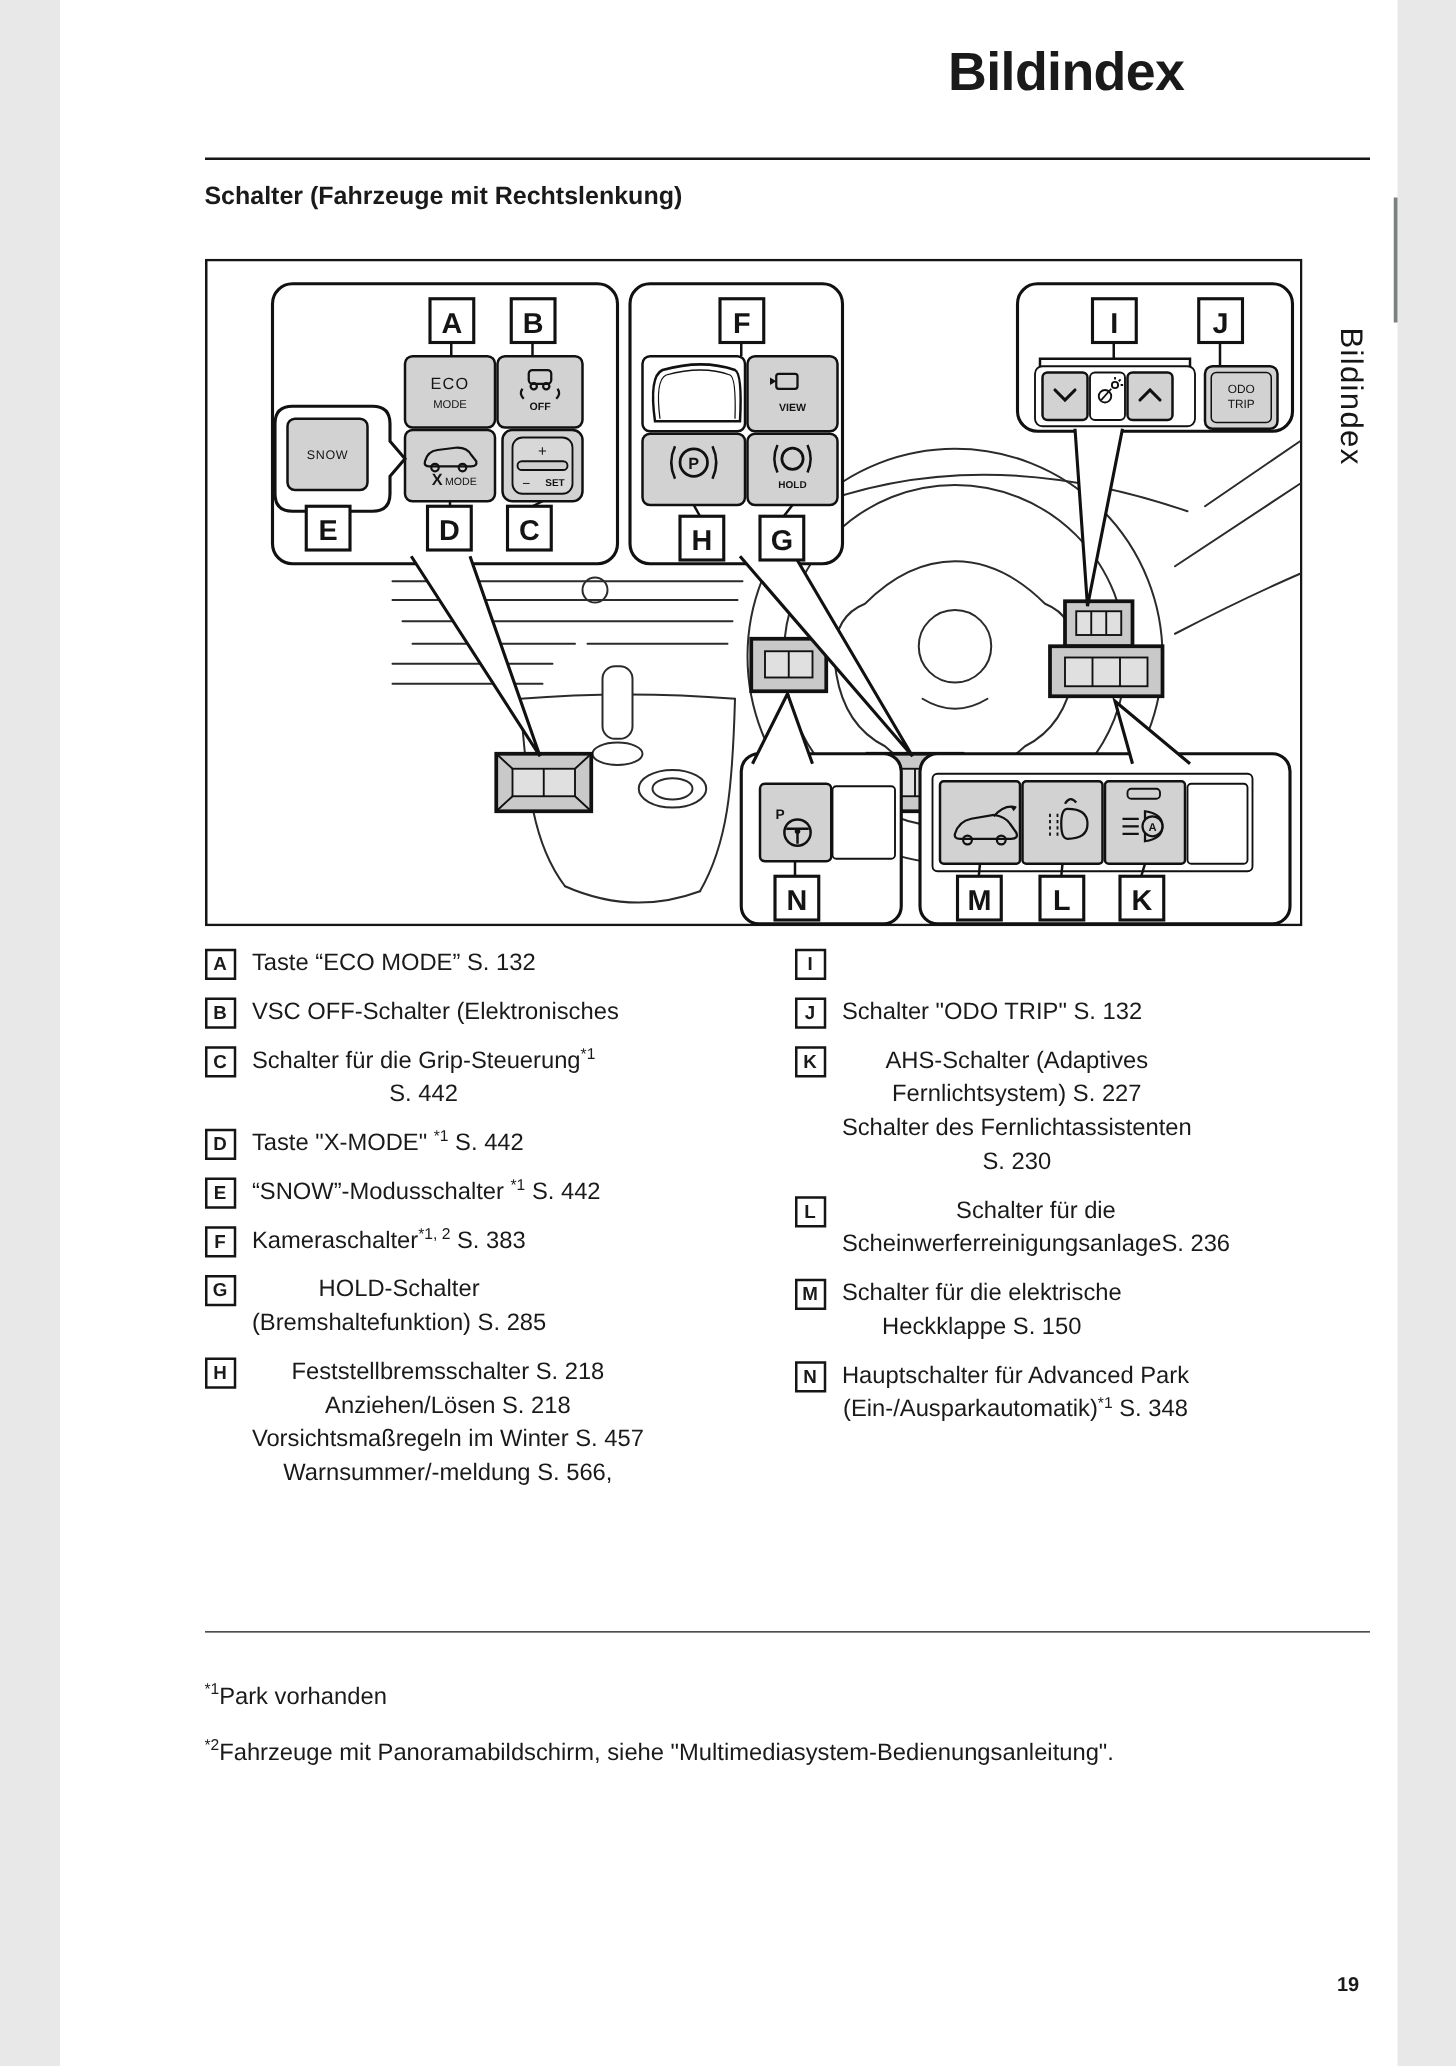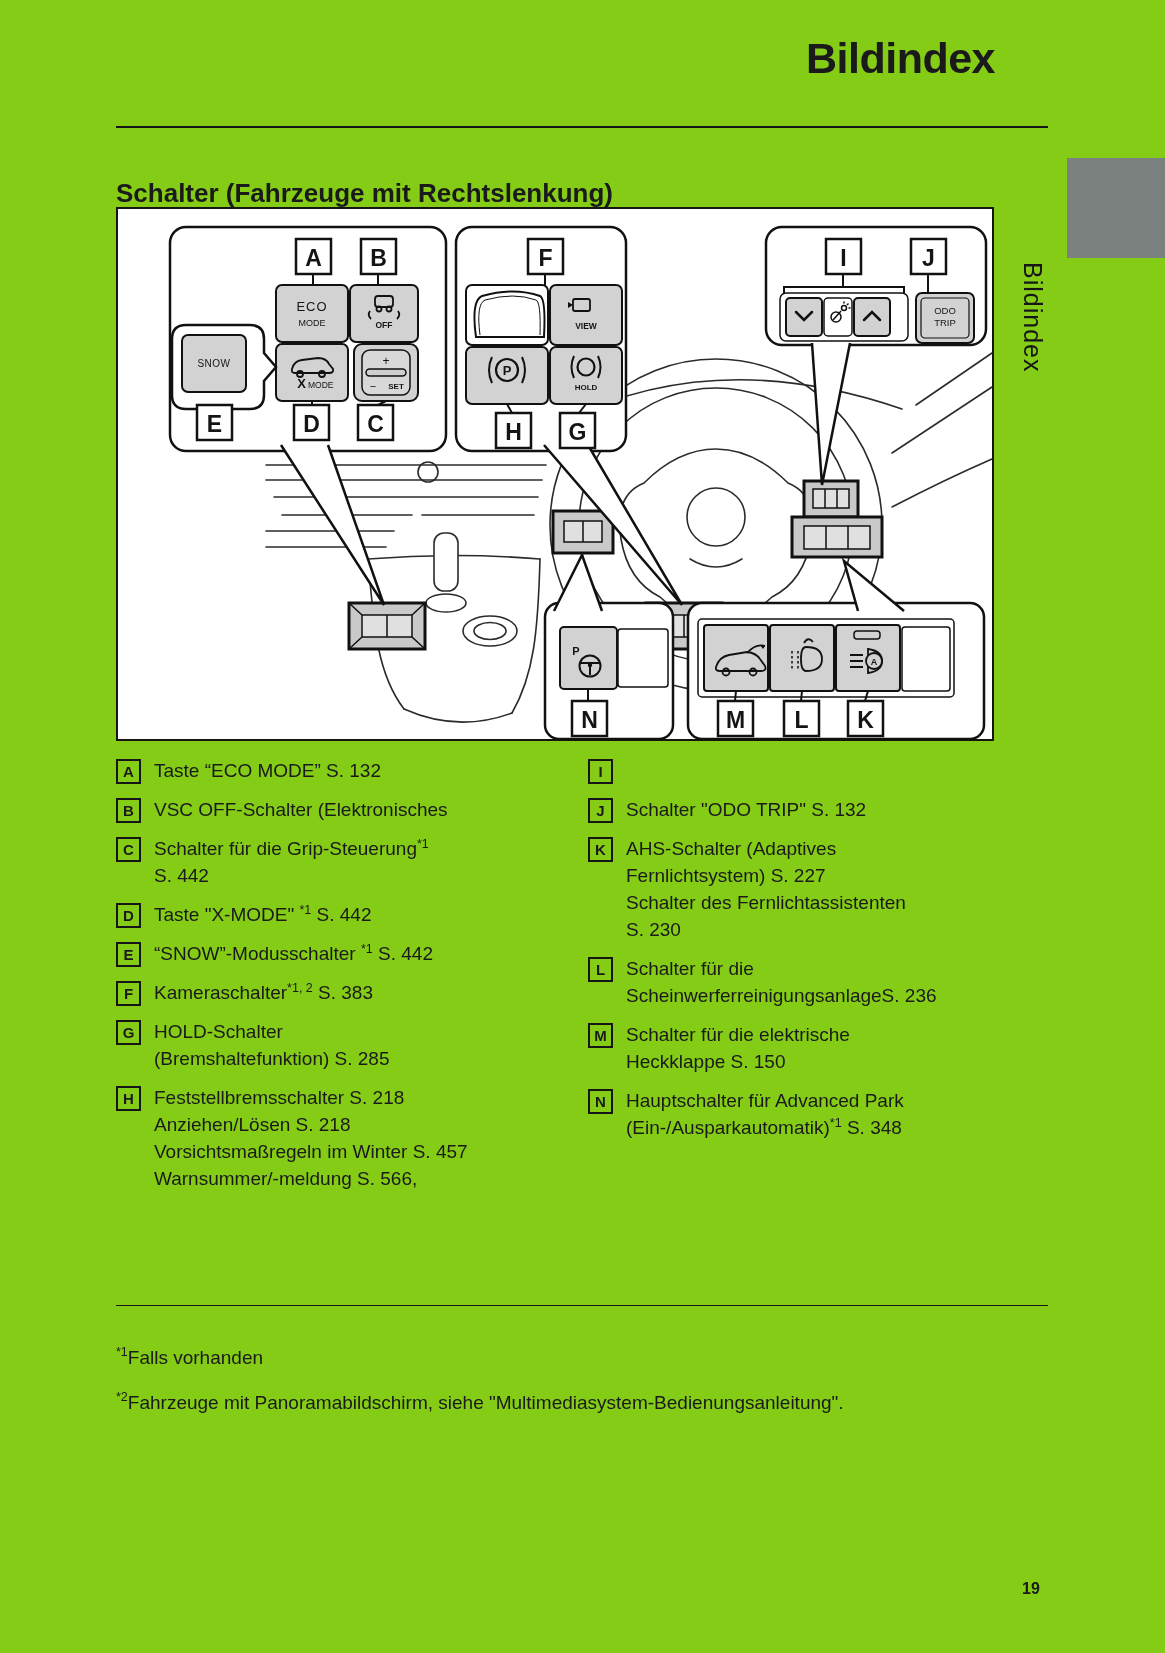--- a/index.html
+++ b/index.html
@@ -1,22 +1,22 @@
 <!DOCTYPE html>
 <html><head>
 <meta charset="utf-8">
 <style>
   html,body{margin:0;padding:0;background:#e8e8e8;}
-  .page{position:relative;width:1165px;height:1653px;background:#84cc16;
-        font-family:"Liberation Sans",sans-serif;color:#1a1a1a;margin:0 auto;overflow:hidden;}
+  .page{position:relative;width:1070px;height:1653px;background:#ffffff;
+        font-family:"Liberation Sans",sans-serif;color:#1a1a1a;margin:0 auto;overflow:hidden;text-align:center;}
   .title{position:absolute;top:34px;right:170px;font-size:43px;font-weight:bold;letter-spacing:-0.5px;}
   .rule{position:absolute;left:116px;width:932px;border-top:2px solid #151515;}
   .rule.t{top:126px;}
   .rule.f{top:1305px;border-top-width:1.5px;}
-  .heading{position:absolute;left:116px;top:146px;font-size:26px;font-weight:bold;margin-top:32px;}
+  .heading{position:absolute;left:116px;top:146px;font-size:20px;font-weight:bold;}
   .chaptab{position:absolute;left:1067px;top:158px;width:98px;height:100px;background:#7a817f;}
   .vlabel{position:absolute;left:1018px;top:262px;font-size:25px;color:#161616;
           writing-mode:vertical-rl;letter-spacing:1px;}
   .diagram{position:absolute;left:116px;top:207px;width:878px;height:534px;}
   svg{font-family:"Liberation Sans",sans-serif;}
   svg text{fill:#141414;}
   .legendcol{position:absolute;top:757px;}
   .legendcol.left{left:116px;width:455px;}
   .legendcol.right{left:588px;width:460px;}
   .item{display:flex;align-items:flex-start;margin-bottom:12px;}
@@ -407,18 +407,18 @@
       <span class="lbox">N</span>
       <div class="lines">
         <div><span>Hauptschalter für Advanced Park</span></div>
         <div><span>(Ein-/Ausparkautomatik)</span><sup class="sup">*1</sup><span> S. 348</span></div>
       </div>
     </div>
   </div>
 
   <div class="rule f"></div>
 
-  <div class="footnote fn1"><sup class="sup">*1</sup><span>Falls vorhanden</span></div>
+  <div class="footnote fn1"><sup class="sup">*1</sup><span>Park vorhanden</span></div>
   <div class="footnote fn2"><sup class="sup">*2</sup><span>Fahrzeuge mit Panoramabildschirm, siehe "Multimediasystem-Bedienungsanleitung".</span></div>
 
   <div class="pagenum">19</div>
 
 </div>
 
 </body></html>

